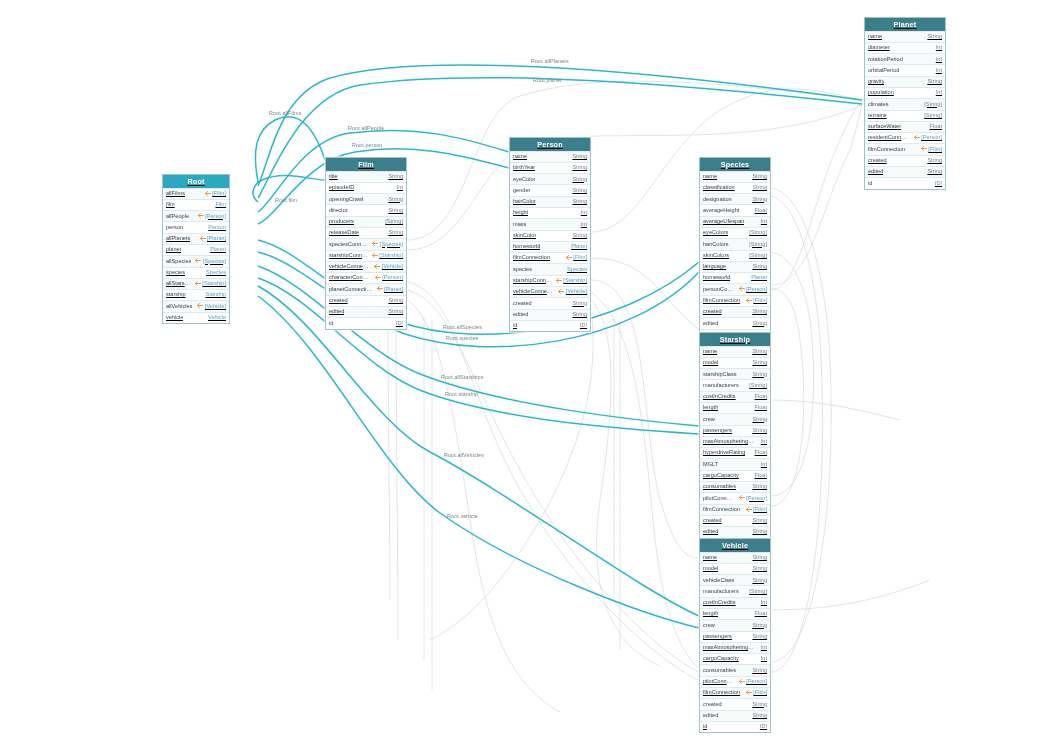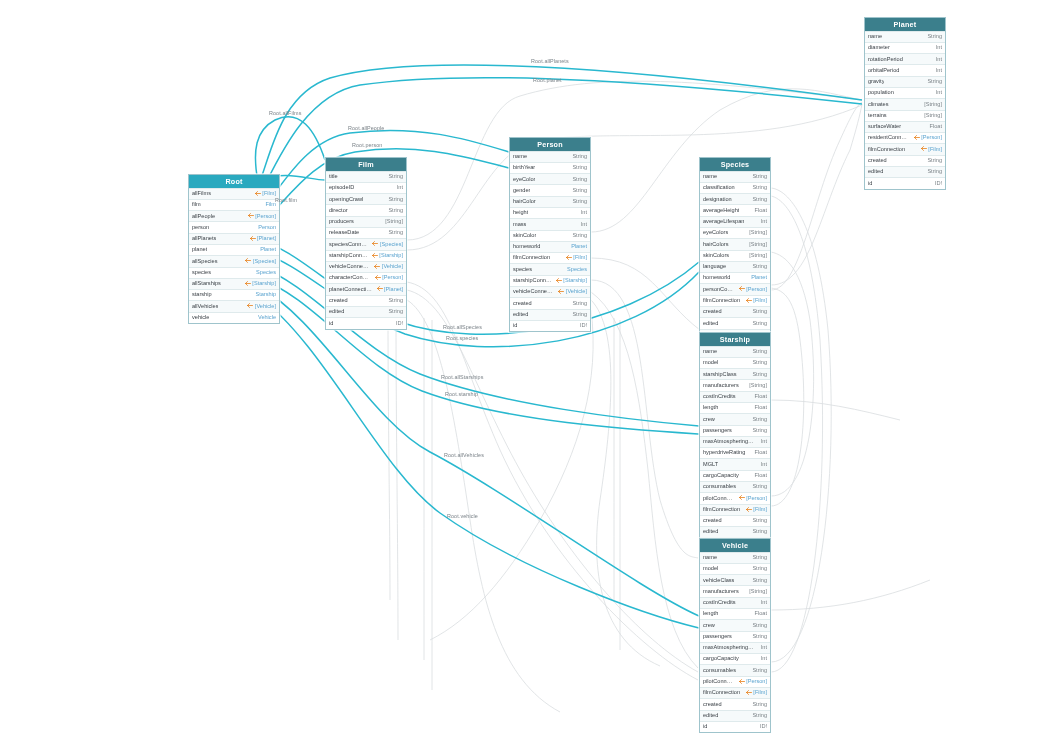--- a/index.html
+++ b/index.html
@@ -33,20 +33,21 @@
     width: 1057px;
     height: 750px;
   }
 
   .node {
     position: absolute;
     background: #ffffff;
     border: 1px solid #9fc4cc;
     box-sizing: border-box;
     box-shadow: 0 0 0 1px rgba(255,255,255,0.6);
+    text-decoration: underline;
   }
   .node-title {
     background: #3b7f8c;
     color: #ffffff;
     font-size: 7.2px;
     font-weight: bold;
     text-align: center;
     letter-spacing: 0.2px;
     padding: 2.6px 0 2.8px 0;
     line-height: 1;
@@ -154,21 +155,21 @@
       <path d="M258,240 C300,250 340,300 400,322 C480,350 620,330 699,262"></path>
       <path d="M258,252 C300,262 345,312 405,334 C490,362 630,345 699,272"></path>
       <path d="M258,266 C310,284 360,350 420,374 C500,405 630,420 699,426"></path>
       <path d="M258,278 C312,296 362,368 422,391 C505,422 635,430 699,434"></path>
       <path d="M258,286 C320,320 370,420 430,452 C510,494 640,590 699,616"></path>
       <path d="M258,296 C325,345 380,470 440,513 C520,570 645,615 699,628"></path>
     </g>
   </svg>
 
   <div id="node-layer">
-      <div class="node root" style="left: 188px; top: 174px; width: 92px;">
+      <div class="node root" style="left: 162px; top: 174px; width: 68px;">
         <div class="node-title">Root</div>
         <div class="fields">
           <div class="field link rel">
             <span class="fname">allFilms</span>
             <span class="ftype"><span class="relicon"><svg width="6" height="5" viewBox="0 0 12 10">
                   <path d="M1 5 L5 1 M1 5 L5 9 M1 5 L11 5" stroke="#e8811c" stroke-width="1.6" fill="none" stroke-linecap="round"></path>
                 </svg></span><span>[Film]</span></span>
           </div>
           <div class="field link">
             <span class="fname">film</span>

